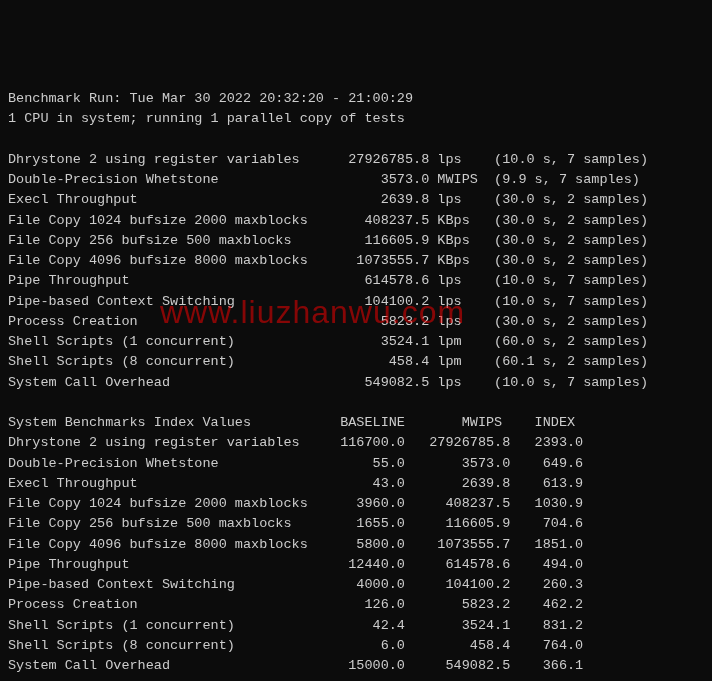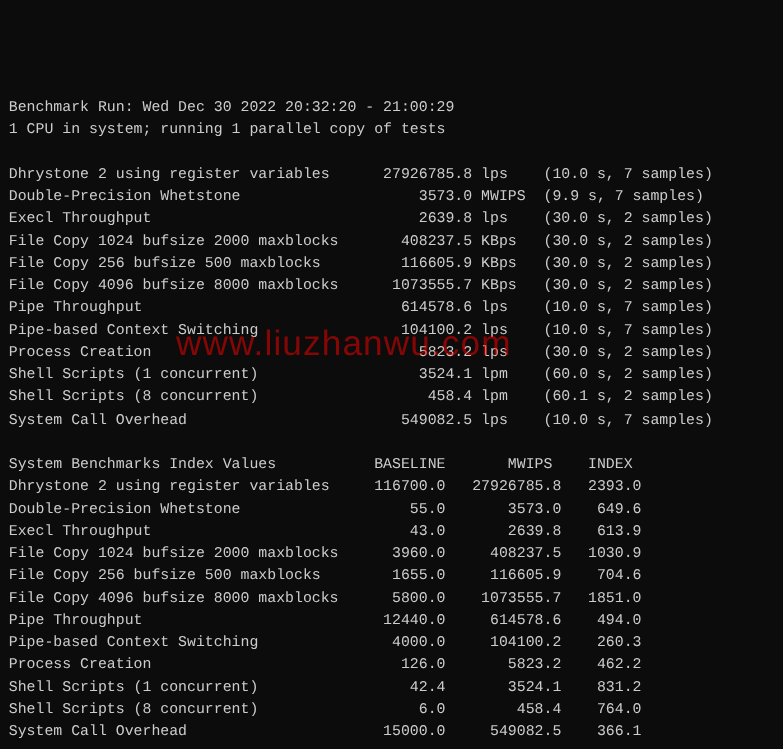--- a/index.html
+++ b/index.html
@@ -25,21 +25,21 @@
       letter-spacing: 1px;
       pointer-events: none;
       white-space: nowrap;
     }
   </style>
 </head>
 <body>
 
 
 
-<div><span>Benchmark Run: Wed Dec 30 2022 20:32:20 - 21:00:29</span>
+<div><span>Benchmark Run: Tue Mar 30 2022 20:32:20 - 21:00:29</span>
 <span>1 CPU in system; running 1 parallel copy of tests</span>
 
 <span id="tests-block">Dhrystone 2 using register variables      27926785.8 lps    (10.0 s, 7 samples)
 Double-Precision Whetstone                    3573.0 MWIPS  (9.9 s, 7 samples)
 Execl Throughput                              2639.8 lps    (30.0 s, 2 samples)
 File Copy 1024 bufsize 2000 maxblocks       408237.5 KBps   (30.0 s, 2 samples)
 File Copy 256 bufsize 500 maxblocks         116605.9 KBps   (30.0 s, 2 samples)
 File Copy 4096 bufsize 8000 maxblocks      1073555.7 KBps   (30.0 s, 2 samples)
 Pipe Throughput                             614578.6 lps    (10.0 s, 7 samples)
 Pipe-based Context Switching                104100.2 lps    (10.0 s, 7 samples)

